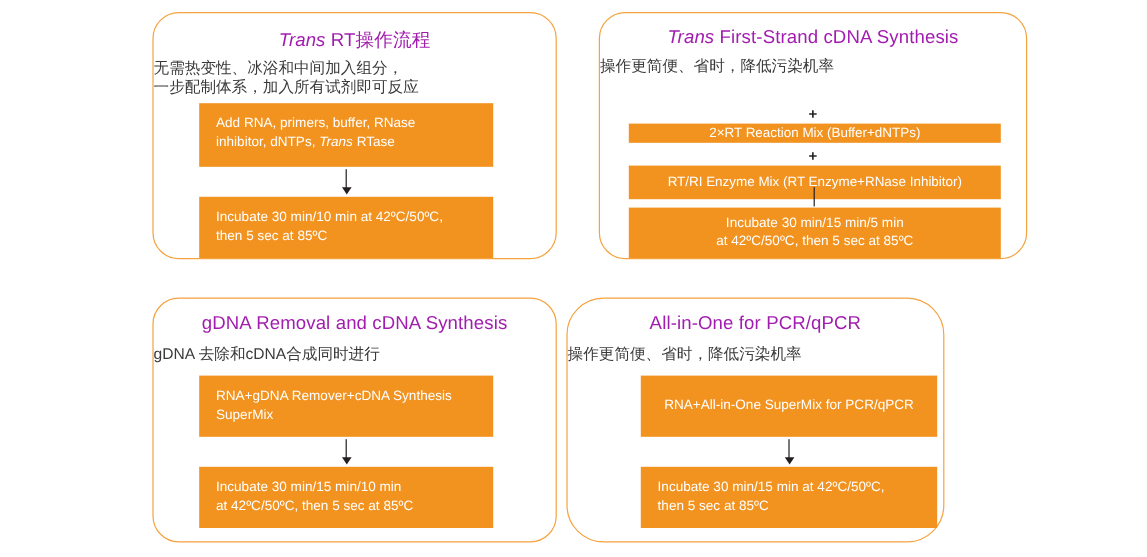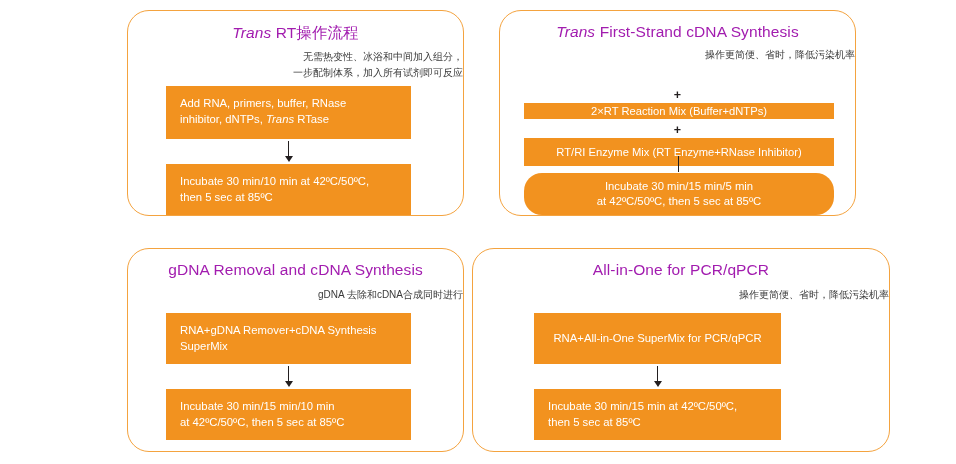--- a/index.html
+++ b/index.html
@@ -24,41 +24,41 @@
     position: absolute;
     border: 1.6px solid #F4A33F;
     border-radius: 22px;
     box-sizing: border-box;
     background: #ffffff;
   }
   
   #panel-1 { left: 127px;  top: 10px;  width: 337px; height: 206px; }
   #panel-2 { left: 472px;  top: 10px;  width: 357px; height: 206px; margin-left: 27px; }
   #panel-3 { left: 127px;  top: 248px; width: 337px; height: 204px; }
-  #panel-4 { left: 472px;  top: 248px; width: 418px; height: 204px; }
+  #panel-4 { left: 472px;  top: 248px; width: 315px; height: 204px; border-radius: 31px; }
 
   .panel-title {
     position: absolute;
     left: 0; right: 0;
     text-align: center;
     color: #a21caf;
     font-size: 15.5px;
     font-weight: normal;
     letter-spacing: 0.1px;
     white-space: nowrap;
   }
   .panel-title .ital {
     font-style: italic;
   }
   .panel-subtitle {
     position: absolute;
     left: 0; right: 0;
-    text-align: right;
+    text-align: left;
     color: #3a3a3a;
-    font-size: 10px;
+    font-size: 13px;
     line-height: 16px;
     white-space: pre-line;
   }
 
   
   .obox {
     position: absolute;
     background: #F2921F;
     color: #ffffff;
     box-sizing: border-box;
@@ -172,21 +172,21 @@
     </div>
 
     <div class="plus" style="top:113px;">+</div>
 
     <div class="obox bar" style="left:24px; top:127px; width:310px; height:28px;">
       <span class="otext">RT/RI Enzyme Mix (RT Enzyme+RNase Inhibitor)</span>
     </div>
 
     <div class="tick" style="left:178px; top:145px; height:16px;"></div>
 
-    <div class="obox center-text" style="left:24px; top:162px; width:310px; height:42px;border-radius:18px;">
+    <div class="obox center-text" style="left:24px; top:162px; width:310px; height:42px;">
       <span class="otext">Incubate 30 min/15 min/5 min
 at 42ºC/50ºC, then 5 sec at 85ºC</span>
     </div>
   </div>
 
   <div class="panel" id="panel-3">
     <div class="panel-title" style="top:12px;">
       <span class="ital"></span><span>gDNA Removal and cDNA Synthesis</span>
     </div>
     <div class="panel-subtitle" style="top:38px;">gDNA 去除和cDNA合成同时进行</div>

